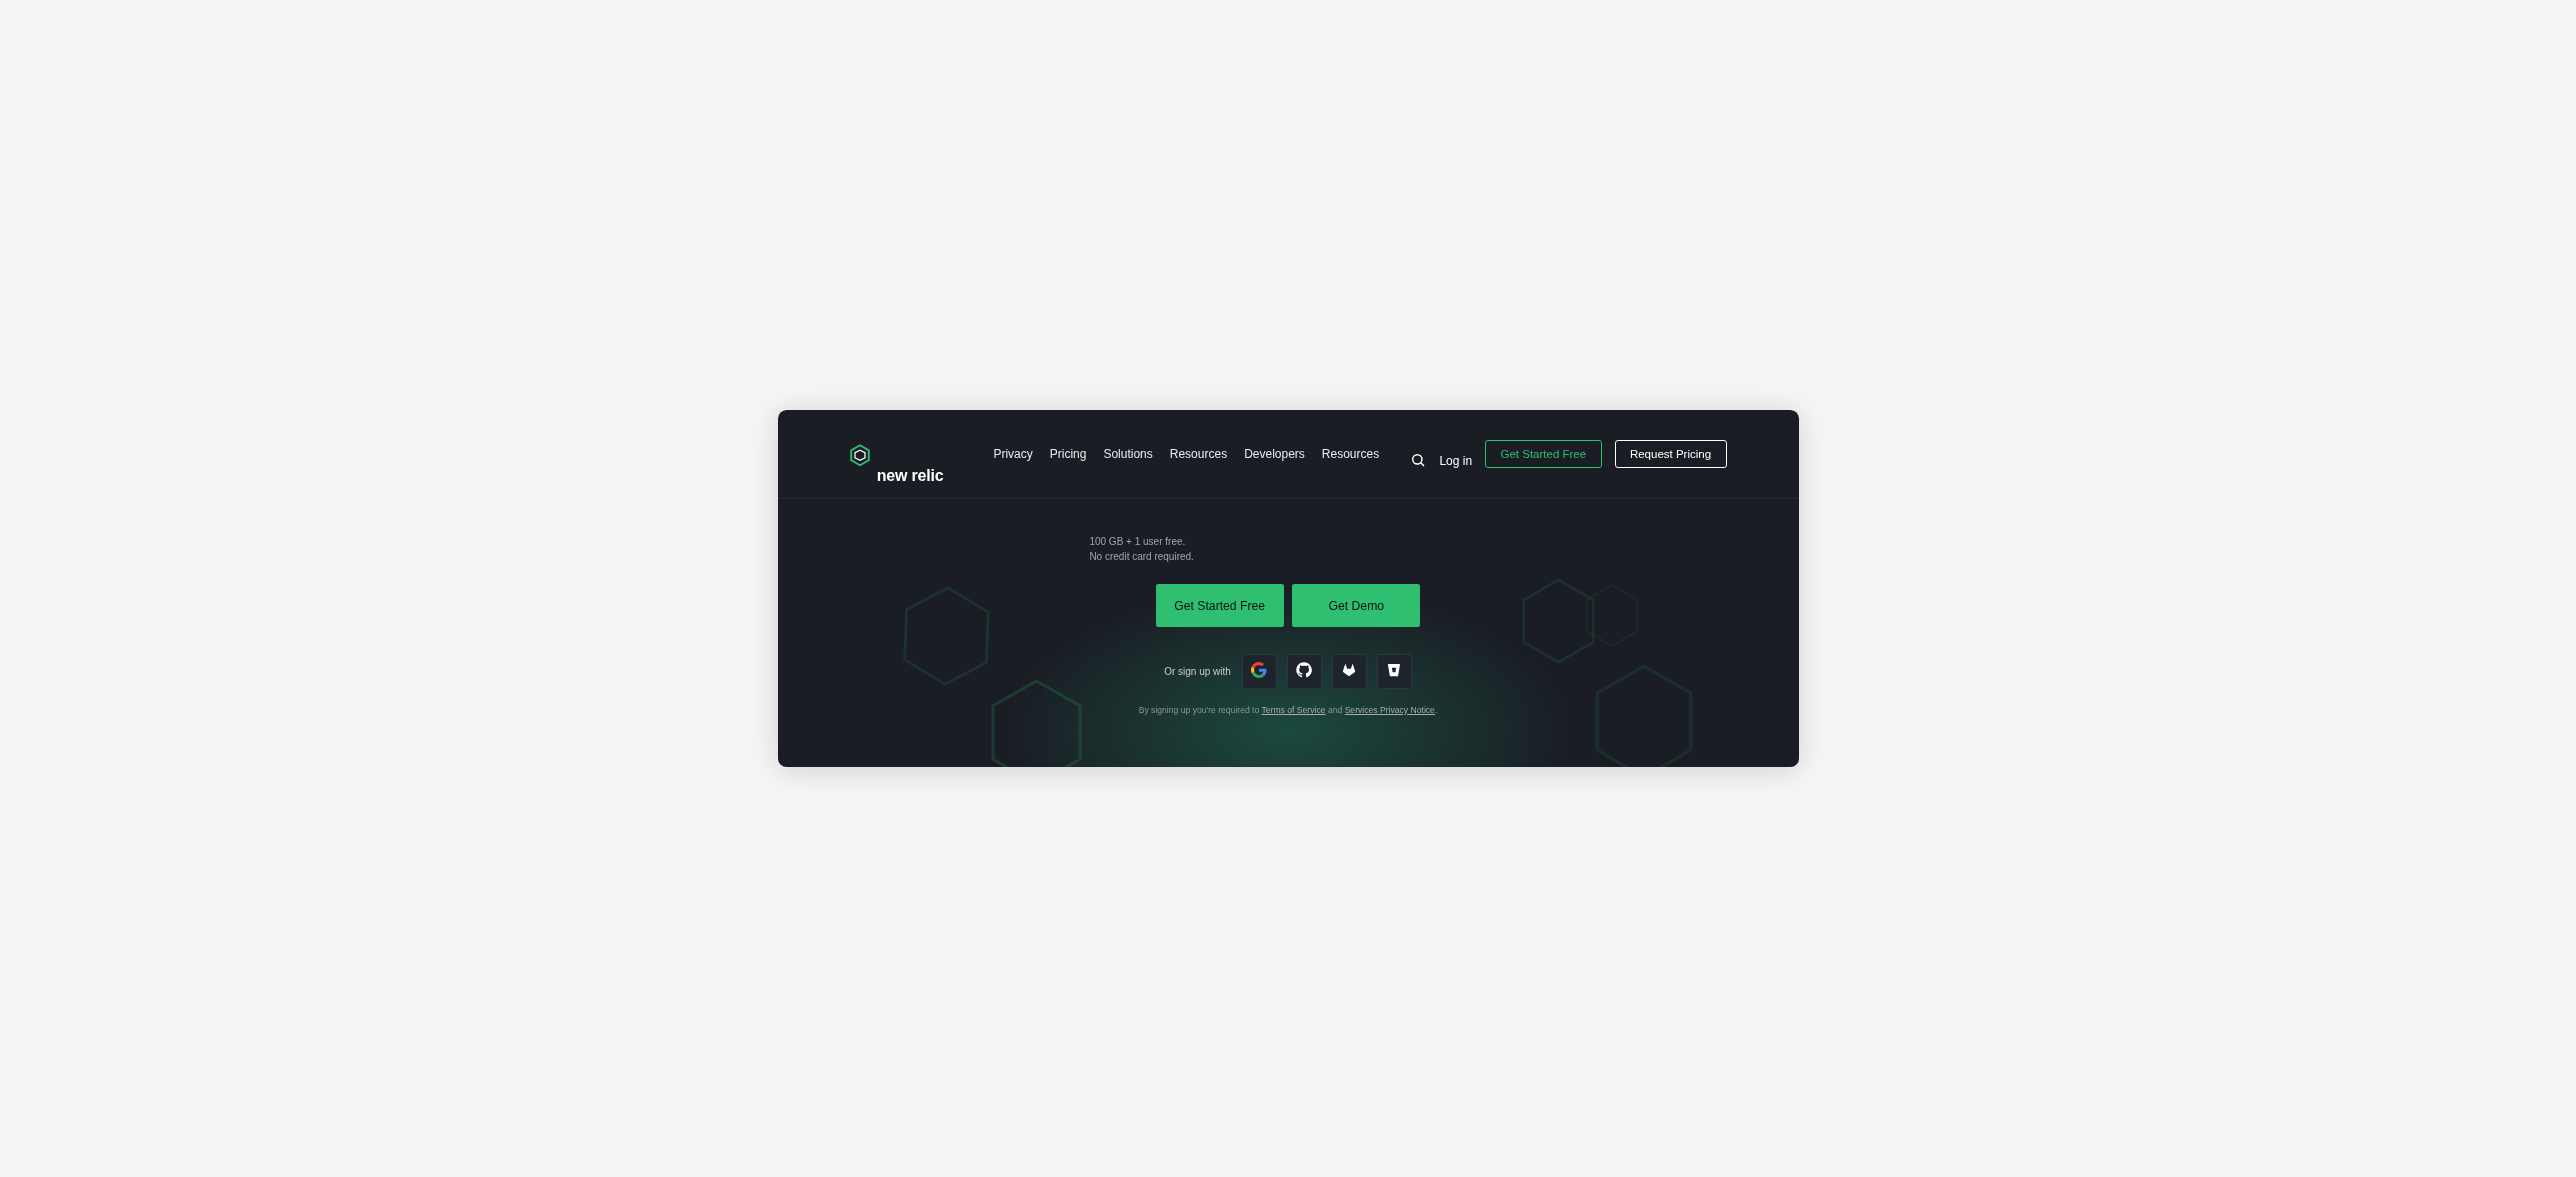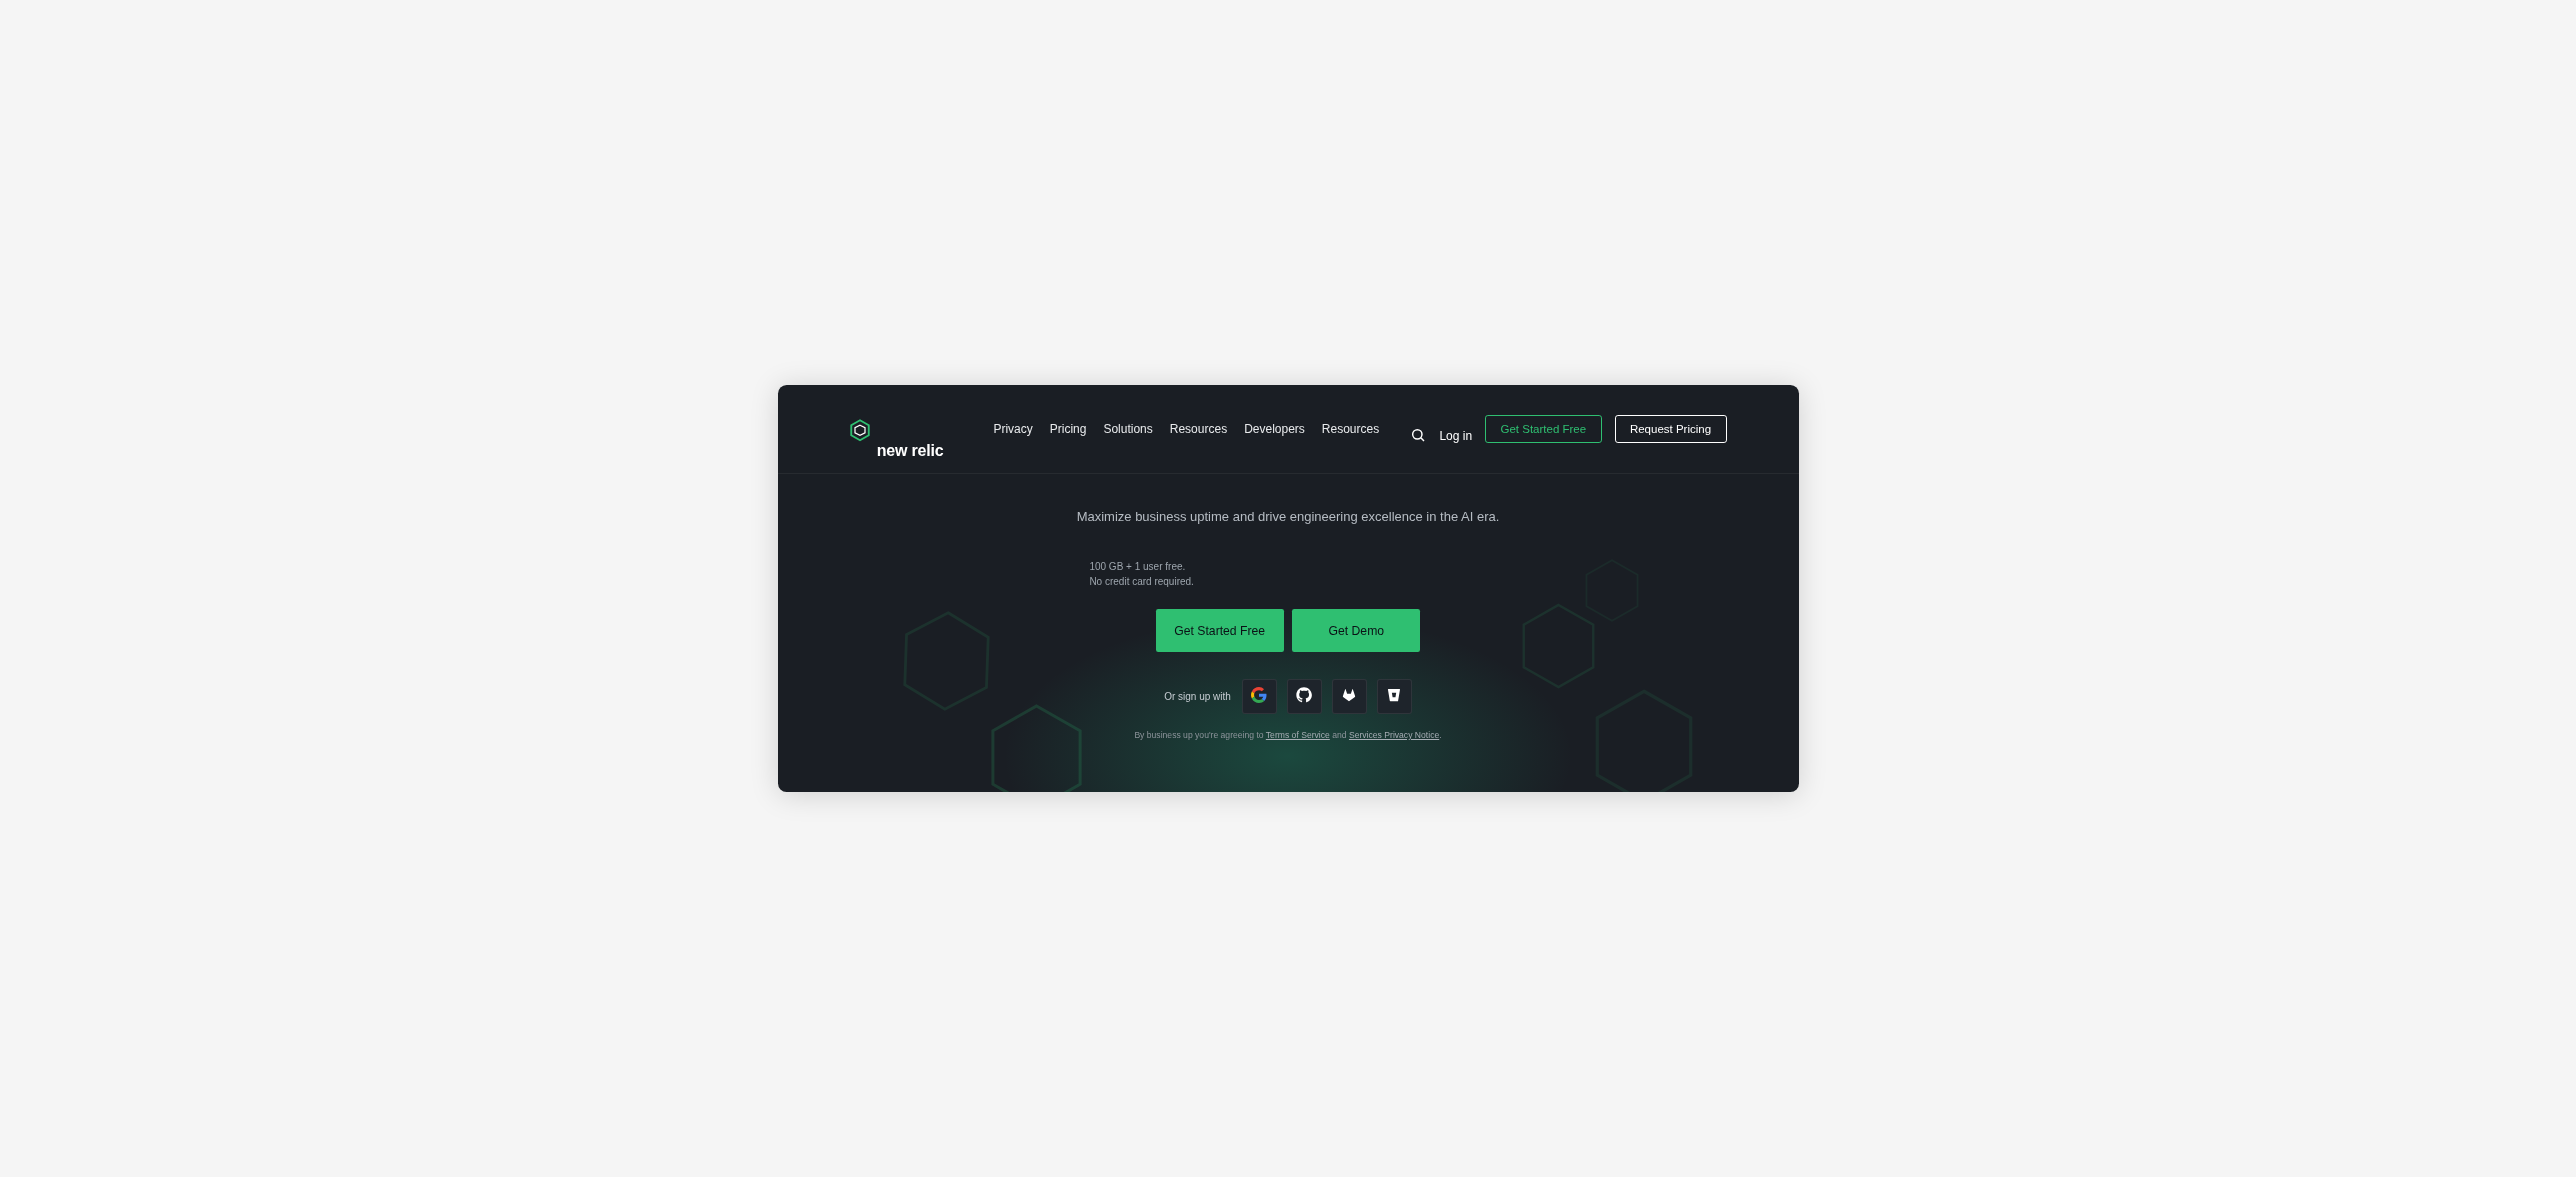--- a/index.html
+++ b/index.html
@@ -252,21 +252,20 @@
           <line x1="21" y1="21" x2="16.2" y2="16.2"></line>
         </svg>
       </span>
       <span class="login">Log in</span>
       <button class="btn outline-green">Get Started Free</button>
       <button class="btn outline-white">Request Pricing</button>
     </div>
   </header>
 
   <section class="hero">
-    <p class="subtitle">Maximize business uptime and drive engineering excellence in the AI era.</p>
 
     <div class="offer-block">
       <div class="offer-lines">
         <div>100 GB + 1 user free.</div>
         <div>No credit card required.</div>
       </div>
 
       <div class="cta-row">
         <button class="cta">Get Started Free</button>
         <button class="cta">Get Demo</button>
@@ -305,18 +304,18 @@
         <div class="social-btn">
           <span>
             <svg viewBox="0 0 24 24" fill="#fff">
               <path d="M3.5 3c-.4 0-.7.4-.6.8l2.8 17c.1.4.4.7.8.7h11c.3 0 .6-.2.6-.5l2.9-17.2c.1-.4-.2-.8-.6-.8H3.5zm10.7 12.3H9.9L8.8 8.7h6.5l-1.1 6.6z"></path>
             </svg>
           </span>
         </div>
       </div>
 
       <p class="legal">
-        <span>By business up you're agreeing to </span><a>Terms of Service</a><span> and </span><a>Services Privacy Notice</a><span>.</span>
+        <span>By signing up you're required to </span><a>Terms of Service</a><span> and </span><a>Services Privacy Notice</a><span>.</span>
       </p>
     </div>
   </section>
 </div>
 
 
 </body></html>

